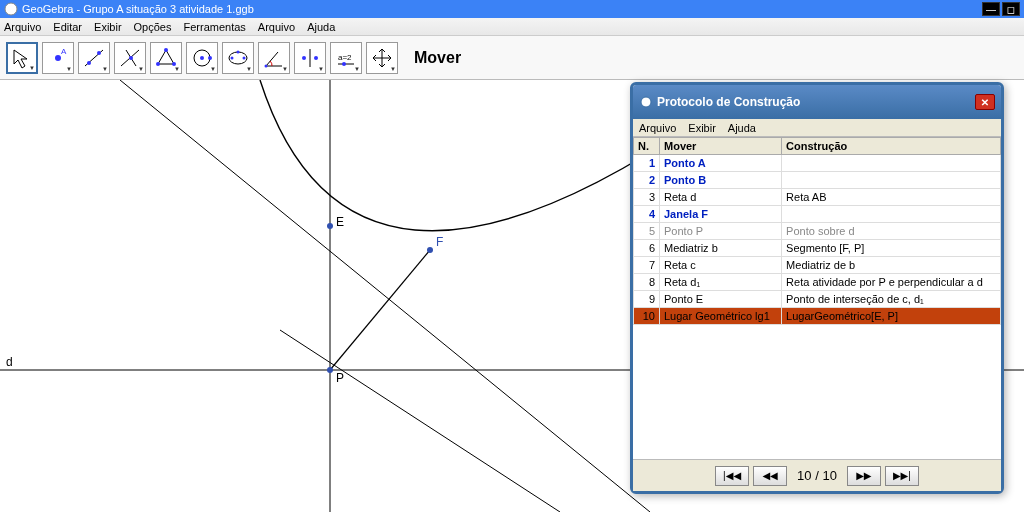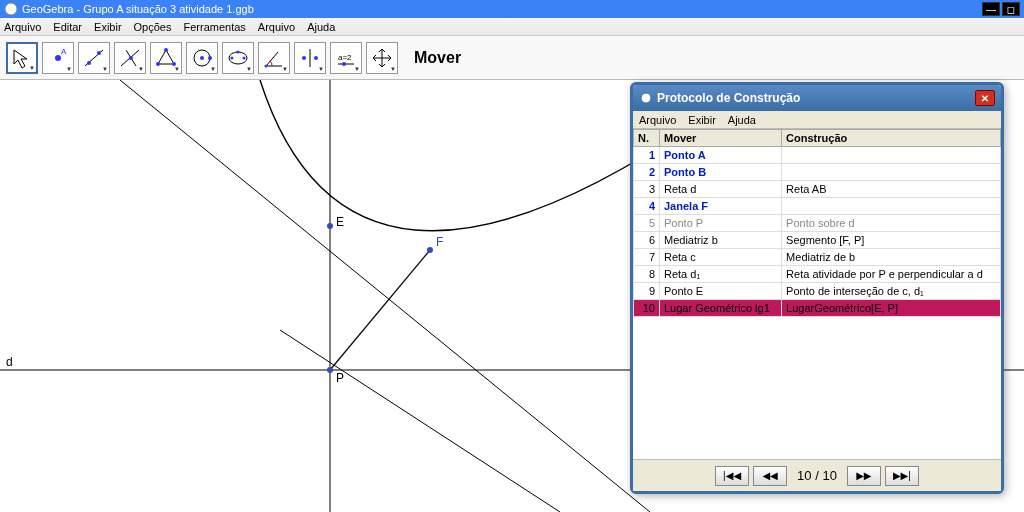--- a/index.html
+++ b/index.html
@@ -13,34 +13,34 @@
   .toolbar { background: #f8f8f8; height: 44px; display: flex; align-items: center; padding: 2px 6px; border-bottom:1px solid #bbb;}
   .tool { width: 32px; height: 32px; border: 1px solid #999; background: #fff; margin-right: 4px; display:flex; align-items:center; justify-content:center; position:relative;}
   .tool.selected { border: 2px solid #3a6ea5; }
   .tool svg { width: 24px; height: 24px; }
   .tool .dd { position:absolute; bottom:1px; right:1px; font-size:6px; color:#333;}
   .tool-desc { margin-left: 12px; font-size: 16px; }
   .tool-desc .t1 { font-weight: bold; }
   .canvas { position: absolute; left:0; top:80px; right:0; bottom:0; background:#fff; overflow:hidden;}
   .canvas svg { width: 100%; height: 100%; }
   .protocol-window { position: absolute; right: 20px; top: 82px; width: 374px; height: 412px; border: 3px solid #3a6ea5; border-radius: 6px; background: #ece9d8; box-shadow: 2px 2px 8px rgba(0,0,0,0.3); display:flex; flex-direction:column;}
-  .pw-title { background: linear-gradient(#5a8ac6,#3a6ea5); color:#fff; height: 26px; display:flex; align-items:center; padding:0 6px; font-size:12px; font-weight:bold; border-radius:3px 3px 0 0;}
+  .pw-title { background: linear-gradient(#5a8ac6,#3a6ea5); color:#fff; height: 34px; display:flex; align-items:center; padding:0 6px; font-size:12px; font-weight:bold; border-radius:3px 3px 0 0;}
   .pw-title .icon { width:14px; height:14px; margin-right:4px; display:inline-flex;}
   .pw-title .spacer{flex:1;}
   .pw-close { width:20px; height:16px; background:#d03020; border:1px solid #800; border-radius:2px; color:#fff; display:flex; align-items:center; justify-content:center; font-size:10px; font-weight:bold;}
   .pw-menu { background:#ece9d8; height:18px; display:flex; align-items:center; font-size:11px; padding:0 6px; border-bottom:1px solid #bbb;}
   .pw-menu span{margin-right:12px;}
   .pw-table { flex:1; background:#fff; overflow:auto; font-size:11px;}
   .pw-table table{ width:100%; border-collapse:collapse;}
   .pw-table th { background:#ece9d8; border:1px solid #aaa; text-align:left; padding:2px 4px; font-weight:bold; font-size:11px;}
   .pw-table td { border:1px solid #ddd; padding:2px 4px; white-space:nowrap;}
   .pw-table td:first-child{ text-align:right; width:26px;}
   tr.blue td{ color:#0020c0; font-weight:bold;}
   tr.gray td{ color:#888;}
-  tr.sel td{ background:#be185d;}
+  tr.sel td{ background:#c2410c;}
   .pw-footer { height:32px; background:#ece9d8; display:flex; align-items:center; justify-content:center; gap:4px; border-top:1px solid #bbb;}
   .navbtn { width:34px; height:20px; border:1px solid #888; background:linear-gradient(#fff,#ddd); font-size:10px; display:flex; align-items:center; justify-content:center;}
   .pagecount{ font-size:13px; padding:0 6px;}
 </style>
 </head>
 <body>
 
 <div class="titlebar">
   <span class="icon">
     <svg viewBox="0 0 14 14">

